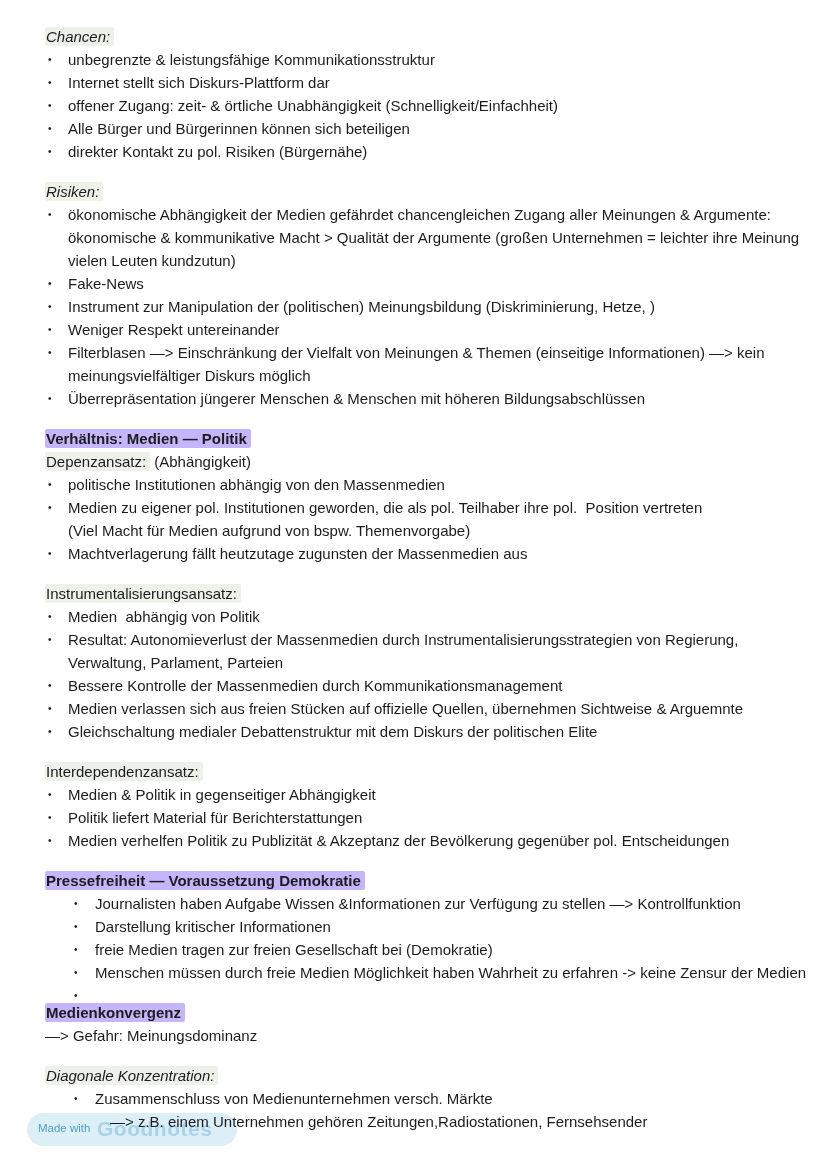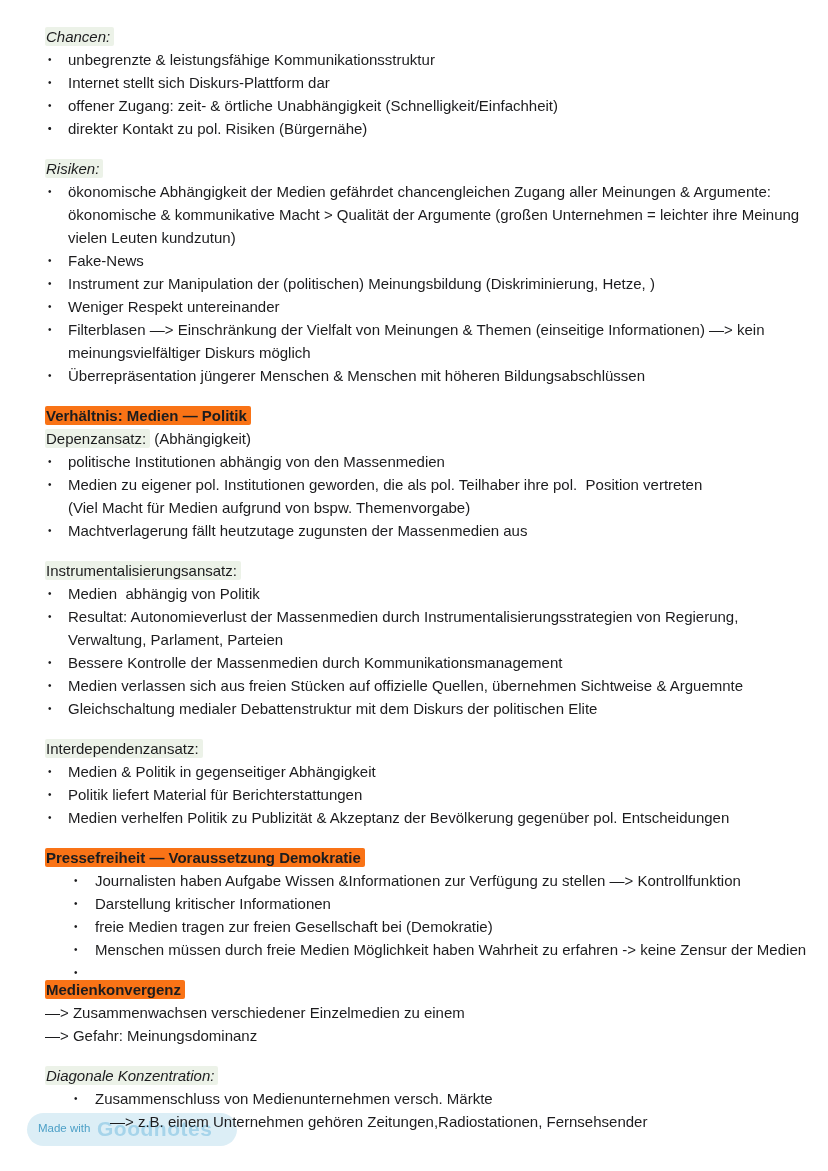--- a/index.html
+++ b/index.html
@@ -20,21 +20,21 @@
   }
   section { margin-bottom: 17px; }
   .line, .heading {
     font-size: 15px;
     line-height: 23px;
     white-space: pre-wrap;
   }
   .heading.bold { font-weight: bold; }
   .heading.italic { font-style: italic; }
   .hl { padding: 1px 4px 1px 1px; border-radius: 2px; }
-  .hl-strong { background: #f97316; }
+  .hl-strong { background: #c4b5fd; }
   .hl-light  { background: #ecf2e8; }
   .bullet { position: relative; padding-left: 23px; }
   .dot {
     position: absolute; left: 3px; top: 0;
     font-size: 10px; line-height: 23px;
     color: #1c1c1e;
   }
   .cont { padding-left: 23px; }
   .arrow { padding-left: 0; }
   
@@ -70,21 +70,21 @@
   <span class="wm-brand">Goodnotes</span>
 </div>
 
 <div class="content">
 
   <section>
     <div class="heading italic"><span class="hl hl-light">Chancen:</span></div>
     <div class="line bullet"><span class="dot">•</span><span>unbegrenzte &amp; leistungsfähige Kommunikationsstruktur</span></div>
     <div class="line bullet"><span class="dot">•</span><span>Internet stellt sich Diskurs-Plattform dar</span></div>
     <div class="line bullet"><span class="dot">•</span><span>offener Zugang: zeit- &amp; örtliche Unabhängigkeit (Schnelligkeit/Einfachheit)</span></div>
-    <div class="line bullet"><span class="dot">•</span></div>
+    <div class="line bullet"><span class="dot">•</span><span>Alle Bürger und Bürgerinnen können sich beteiligen</span></div>
     <div class="line bullet"><span class="dot">•</span><span>direkter Kontakt zu pol. Risiken (Bürgernähe)</span></div>
   </section>
 
   <section>
     <div class="heading italic"><span class="hl hl-light">Risiken:</span></div>
     <div class="line bullet"><span class="dot">•</span><span>ökonomische Abhängigkeit der Medien gefährdet chancengleichen Zugang aller Meinungen &amp; Argumente: ökonomische &amp; kommunikative Macht &gt; Qualität der Argumente (großen Unternehmen = leichter ihre Meinung vielen Leuten kundzutun)</span></div>
     <div class="line bullet"><span class="dot">•</span><span>Fake-News</span></div>
     <div class="line bullet"><span class="dot">•</span><span>Instrument zur Manipulation der (politischen) Meinungsbildung (Diskriminierung, Hetze, )</span></div>
     <div class="line bullet"><span class="dot">•</span><span>Weniger Respekt untereinander</span></div>
     <div class="line bullet"><span class="dot">•</span><span>Filterblasen —&gt; Einschränkung der Vielfalt von Meinungen &amp; Themen (einseitige Informationen) —&gt; kein meinungsvielfältiger Diskurs möglich</span></div>
@@ -120,21 +120,20 @@
     <div class="heading bold"><span class="hl hl-strong">Pressefreiheit — Voraussetzung Demokratie</span></div>
     <div class="line bullet"><span class="dot">•</span><span>Journalisten haben Aufgabe Wissen &amp;Informationen zur Verfügung zu stellen —&gt; Kontrollfunktion</span></div>
     <div class="line bullet"><span class="dot">•</span><span>Darstellung kritischer Informationen</span></div>
     <div class="line bullet"><span class="dot">•</span><span>freie Medien tragen zur freien Gesellschaft bei (Demokratie)</span></div>
     <div class="line bullet"><span class="dot">•</span><span>Menschen müssen durch freie Medien Möglichkeit haben Wahrheit zu erfahren -&gt; keine Zensur der Medien</span></div>
     <div class="line bullet"><span class="dot">•</span></div>
   </section>
 
   <section>
     <div class="heading bold"><span class="hl hl-strong">Medienkonvergenz</span></div>
-    <div class="line arrow"><span>—&gt; Zusammenwachsen verschiedener Einzelmedien zu einem</span></div>
     <div class="line arrow"><span>—&gt; Gefahr: Meinungsdominanz</span></div>
   </section>
 
   <section class="indent2">
     <div class="heading italic"><span class="hl hl-light">Diagonale Konzentration:</span></div>
     <div class="line bullet"><span class="dot">•</span><span>Zusammenschluss von Medienunternehmen versch. Märkte</span></div>
     <div class="line arrow"><span>—&gt; z.B. einem Unternehmen gehören Zeitungen,Radiostationen, Fernsehsender</span></div>
   </section>
 
 </div>

